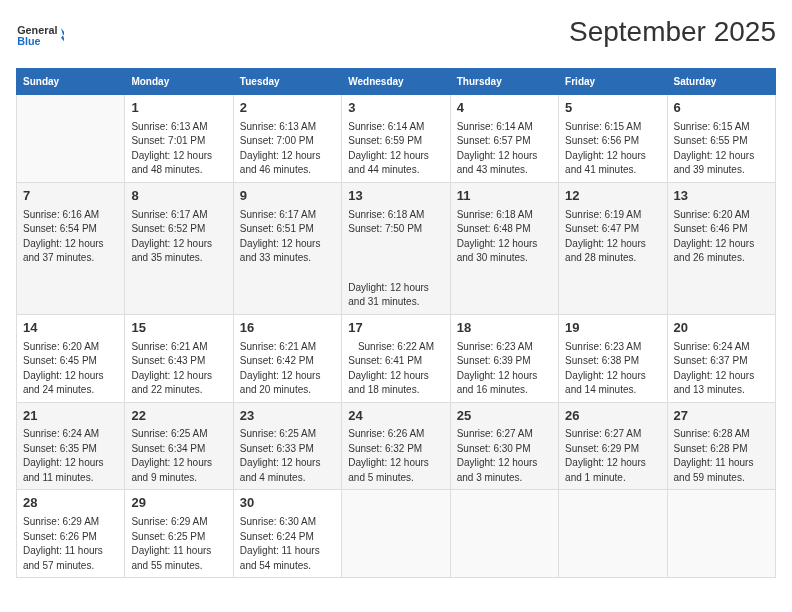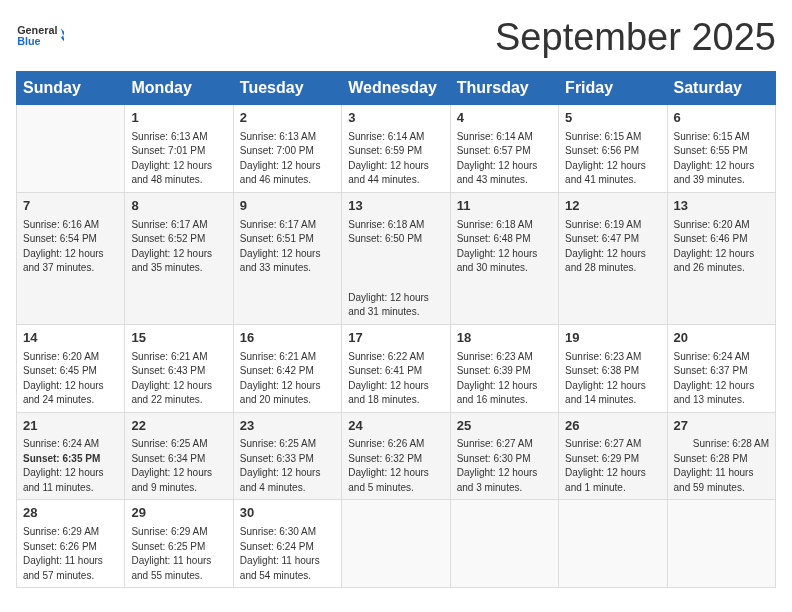--- a/index.html
+++ b/index.html
@@ -18,39 +18,39 @@
     }
     .logo {
       display: flex;
       align-items: center;
       gap: 4px;
     }
     .title-block {
       text-align: right;
     }
     .month-title {
-      font-size: 38px;
+      font-size: 28px;
       color: #333;
       font-weight: normal;
     }
     .location {
       font-size: 14px;
       color: #555;
     }
     table {
       width: 100%;
       border-collapse: collapse;
       font-size: 10.5px;
     }
     thead tr th {
       background-color: #2a6bb5;
       color: #fff;
       padding: 7px 6px;
       text-align: left;
-      font-size: 16px;
+      font-size: 10px;
       font-weight: bold;
       border: 1px solid #2a6bb5;
     }
     tbody tr td {
       border: 1px solid #ddd;
       padding: 4px 6px;
       vertical-align: top;
       width: calc(100% / 7);
       height: 80px;
       color: #333;
@@ -159,21 +159,21 @@
         </td>
         <td>
           <span class="day-num">9</span>
           <span style="display:block;">Sunrise: 6:17 AM</span>
           <span style="display:block;">Sunset: 6:51 PM</span>
           <span style="display:block;">Daylight: 12 hours and 33 minutes.</span>
         </td>
         <td>
           <span class="day-num">13</span>
           <span style="display:block;">Sunrise: 6:18 AM</span>
-          <span style="display:block;">Sunset: 6:50 PM</span>
+          <span style="display:block;">Sunset: 7:50 PM</span>
           <span style="display:block;margin-top:44px;">Daylight: 12 hours and 31 minutes.</span>
         </td>
         <td>
           <span class="day-num">11</span>
           <span style="display:block;">Sunrise: 6:18 AM</span>
           <span style="display:block;">Sunset: 6:48 PM</span>
           <span style="display:block;">Daylight: 12 hours and 30 minutes.</span>
         </td>
         <td>
           <span class="day-num">12</span>
@@ -202,21 +202,21 @@
           <span style="display:block;">Daylight: 12 hours and 22 minutes.</span>
         </td>
         <td>
           <span class="day-num">16</span>
           <span style="display:block;">Sunrise: 6:21 AM</span>
           <span style="display:block;">Sunset: 6:42 PM</span>
           <span style="display:block;">Daylight: 12 hours and 20 minutes.</span>
         </td>
         <td>
           <span class="day-num">17</span>
-          <span style="display:block;">Sunrise: 6:22 AM</span>
+          <span style="display:block;text-align:center;">Sunrise: 6:22 AM</span>
           <span style="display:block;">Sunset: 6:41 PM</span>
           <span style="display:block;">Daylight: 12 hours and 18 minutes.</span>
         </td>
         <td>
           <span class="day-num">18</span>
           <span style="display:block;">Sunrise: 6:23 AM</span>
           <span style="display:block;">Sunset: 6:39 PM</span>
           <span style="display:block;">Daylight: 12 hours and 16 minutes.</span>
         </td>
         <td>
@@ -229,21 +229,21 @@
           <span class="day-num">20</span>
           <span style="display:block;">Sunrise: 6:24 AM</span>
           <span style="display:block;">Sunset: 6:37 PM</span>
           <span style="display:block;">Daylight: 12 hours and 13 minutes.</span>
         </td>
       </tr>
       <tr>
         <td>
           <span class="day-num">21</span>
           <span style="display:block;">Sunrise: 6:24 AM</span>
-          <span style="display:block;font-weight:bold;">Sunset: 6:35 PM</span>
+          <span style="display:block;">Sunset: 6:35 PM</span>
           <span style="display:block;">Daylight: 12 hours and 11 minutes.</span>
         </td>
         <td>
           <span class="day-num">22</span>
           <span style="display:block;">Sunrise: 6:25 AM</span>
           <span style="display:block;">Sunset: 6:34 PM</span>
           <span style="display:block;">Daylight: 12 hours and 9 minutes.</span>
         </td>
         <td>
           <span class="day-num">23</span>
@@ -264,21 +264,21 @@
           <span style="display:block;">Daylight: 12 hours and 3 minutes.</span>
         </td>
         <td>
           <span class="day-num">26</span>
           <span style="display:block;">Sunrise: 6:27 AM</span>
           <span style="display:block;">Sunset: 6:29 PM</span>
           <span style="display:block;">Daylight: 12 hours and 1 minute.</span>
         </td>
         <td>
           <span class="day-num">27</span>
-          <span style="display:block;text-align:right;">Sunrise: 6:28 AM</span>
+          <span style="display:block;">Sunrise: 6:28 AM</span>
           <span style="display:block;">Sunset: 6:28 PM</span>
           <span style="display:block;">Daylight: 11 hours and 59 minutes.</span>
         </td>
       </tr>
       <tr>
         <td>
           <span class="day-num">28</span>
           <span style="display:block;">Sunrise: 6:29 AM</span>
           <span style="display:block;">Sunset: 6:26 PM</span>
           <span style="display:block;">Daylight: 11 hours and 57 minutes.</span>

